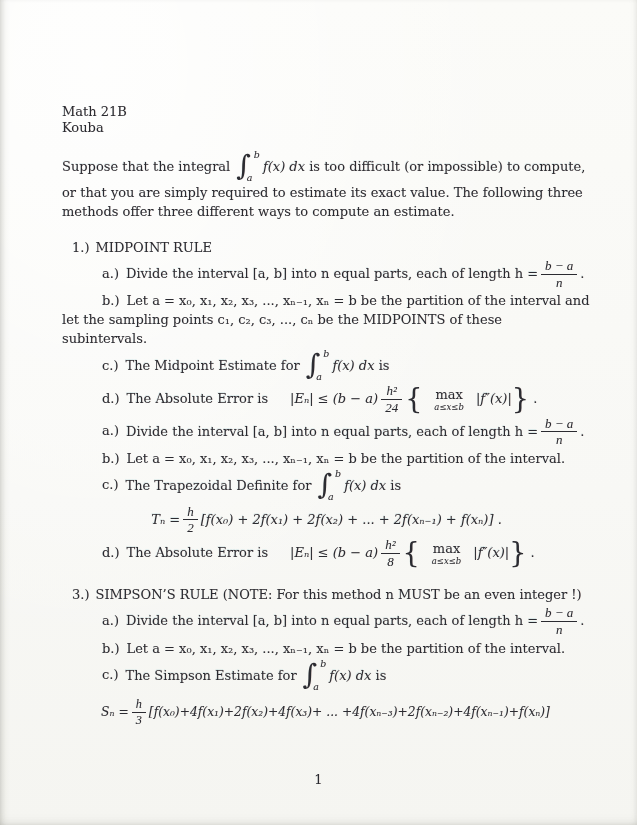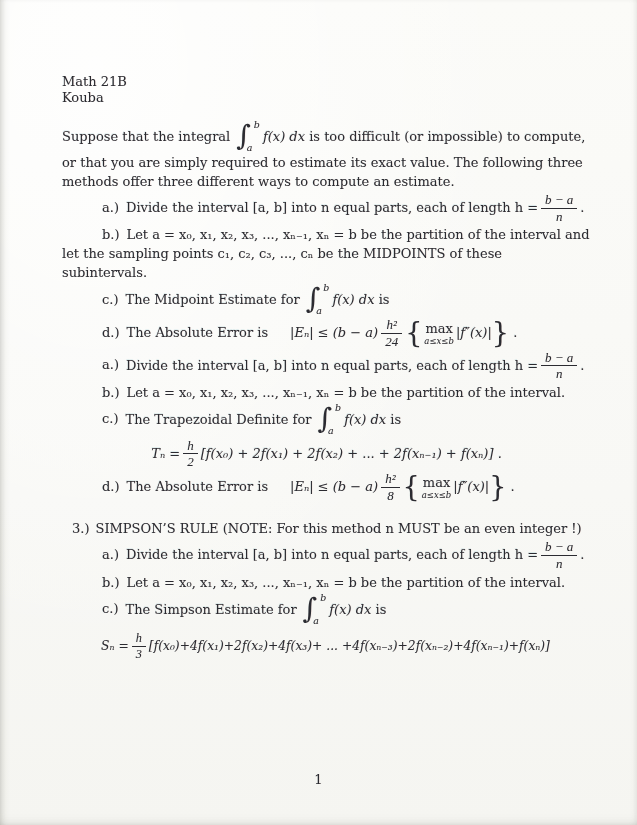--- a/index.html
+++ b/index.html
@@ -1,19 +1,19 @@
 <!DOCTYPE html>
 <html><head>
 <meta charset="utf-8">
 <style>
   html,body{margin:0;padding:0;}
   body{background:#e9e9e7;font-family:"DejaVu Serif","Liberation Serif",serif;}
   .page{
     position:relative;width:637px;height:825px;box-sizing:border-box;
-    padding:74px 46px 0 62px;
+    padding:104px 46px 0 62px;
     background:#fafaf7;
     background-image:
       radial-gradient(ellipse at 15% 8%, rgba(255,255,255,.8), rgba(255,255,255,0) 55%),
       linear-gradient(180deg,#fbfbf8 0%,#f8f8f5 60%,#f5f5f1 100%);
     box-shadow:
       inset 7px 0 9px -7px rgba(110,110,100,.45),
       inset -5px 0 9px -7px rgba(110,110,100,.30),
       inset 0 -7px 12px -9px rgba(110,110,100,.35);
     color:#2b2b31;
     font-size:13px;line-height:19px;
@@ -33,21 +33,21 @@
   .frac{display:inline-block;vertical-align:middle;text-align:center;line-height:1.05;font-style:italic;margin:0 3px;font-family:Liberation Serif, serif;}
   .frac .num{display:block;padding:0 4px 1px;border-bottom:1px solid currentColor;}
   .frac .den{display:block;padding:1px 4px 0;}
   
   .integral{display:inline-flex;align-items:stretch;vertical-align:middle;margin:0 3px 0 6px;}
   .int-sign{font-size:28px;line-height:30px;font-style:normal;}
   .int-lims{display:inline-flex;flex-direction:column;justify-content:space-between;height:32px;font-size:9.5px;line-height:10px;font-style:italic;}
   .int-lims .up{margin-left:3px;margin-top:-1px;}
   .int-lims .lo{margin-left:-4px;margin-bottom:0;}
   
-  .maxop{display:inline-flex;flex-direction:column;align-items:center;vertical-align:middle;line-height:1;margin:0 2px;}
+  .maxop{display:inline-flex;flex-direction:column;align-items:center;vertical-align:middle;line-height:1;margin:0 12px;}
   .maxop .cond{font-size:8.5px;font-style:italic;margin-top:2px;}
   .brace{font-size:27px;line-height:0;vertical-align:middle;font-style:normal;}
   .err-lhs{margin-left:22px;}
   .formula{text-align:center;margin:3px 0;}
   .formula-wide{text-align:center;margin:6px -40px 0 -42px;white-space:nowrap;font-size:12.3px;}
   .footer{position:absolute;bottom:36px;left:0;width:100%;text-align:center;}
 </style>
 </head>
 <body>
 
@@ -60,20 +60,21 @@
 
   <p class="intro"><span>Suppose that the integral</span><span class="integral">
         <span class="int-sign">∫</span>
         <span class="int-lims">
           <span class="up">b</span>
           <span class="lo">a</span>
         </span>
       </span><span class="math">f(x) dx</span> <span>is too difficult (or impossible) to compute, or that you are simply required to estimate its exact value. The following three methods offer three different ways to compute an estimate.</span></p>
 
   <section>
+    <h2 class="sec-head"><span class="num">1.)</span><span>MIDPOINT RULE</span></h2>
     <p class="item"><span class="lbl">a.)</span><span>Divide the interval [a, b] into n equal parts, each of length h =</span><span class="frac"><span class="num">b − a</span><span class="den">n</span></span><span>.</span></p>
     <p class="item hang"><span class="lbl">b.)</span><span>Let a = x₀, x₁, x₂, x₃, ..., xₙ₋₁, xₙ = b be the partition of the interval and let the sampling points c₁, c₂, c₃, ..., cₙ be the MIDPOINTS of these subintervals.</span></p>
     <p class="item"><span class="lbl">c.)</span><span>The Midpoint Estimate for</span><span class="integral">
           <span class="int-sign">∫</span>
           <span class="int-lims">
             <span class="up">b</span>
             <span class="lo">a</span>
           </span>
         </span><span class="math">f(x) dx</span> <span>is</span></p>
     <p class="item"><span class="lbl">d.)</span><span>The Absolute Error is</span><span class="math err-lhs">|Eₙ| ≤ (b − a)</span><span class="frac"><span class="num">h²</span><span class="den">24</span></span><span class="brace">{</span><span class="maxop">

